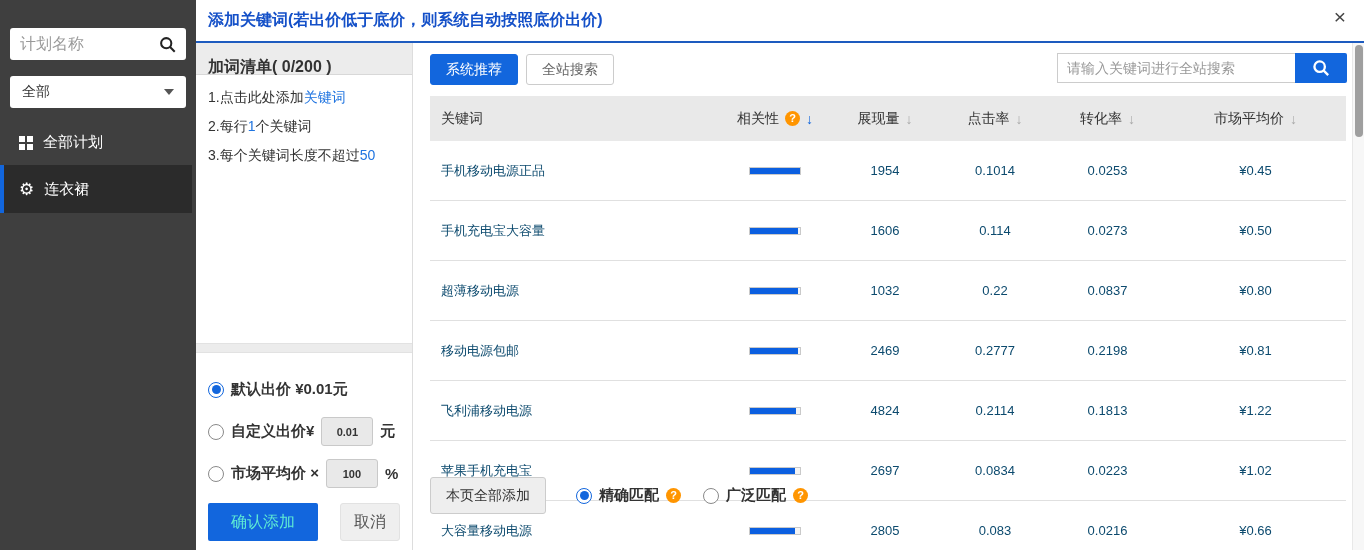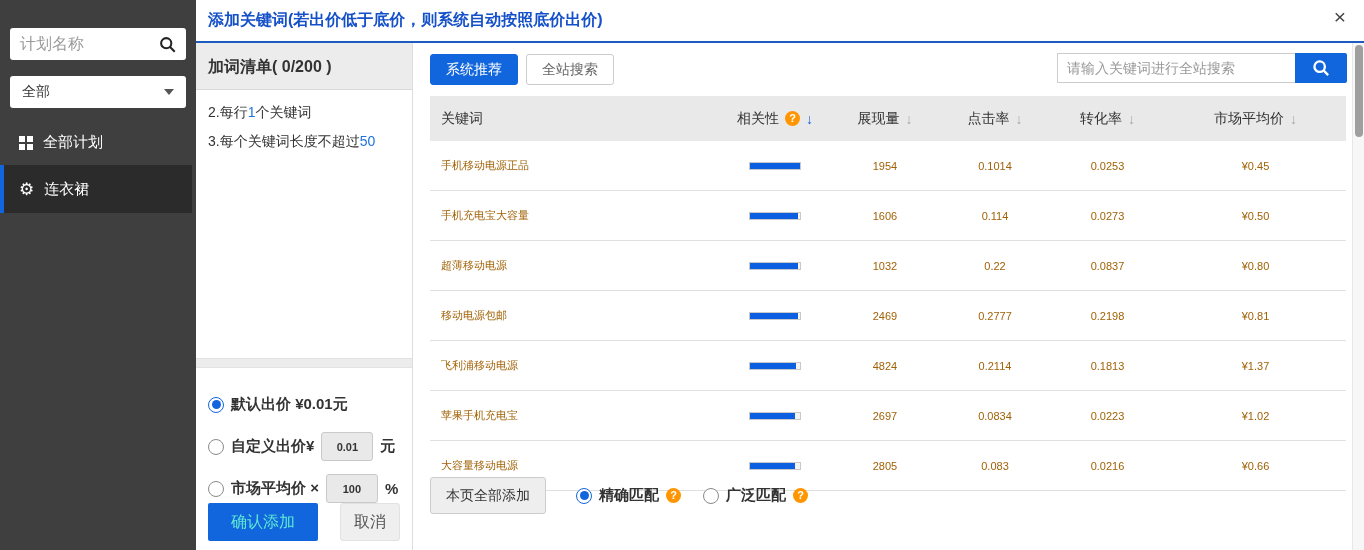--- a/index.html
+++ b/index.html
@@ -20,21 +20,21 @@
   .grid-ico span { background:#fff; }
   .gear-ico { color:#fff; font-size:17px; line-height:1; }
 
   
   .titlebar { position:absolute; left:196px; top:0; width:1168px; height:43px; background:#fff; border-bottom:2px solid #1d5bbf; }
   .dlg-title { position:absolute; left:12px; top:10px; font-size:16px; font-weight:bold; color:var(--title-blue,#1450c8); }
   .dlg-close { position:absolute; right:18px; top:6px; font-size:21px; color:#444; cursor:pointer; line-height:1; }
 
   
   .panel { position:absolute; left:196px; top:43px; width:217px; height:507px; background:#fff; border-right:1px solid #ddd; }
-  .panel-header { height:47px; background:#ececec; border-bottom:1px solid #d8d8d8; line-height:47px; padding-left:12px; font-size:16px; font-weight:bold; color:#333; }
+  .panel-header { height:32px; background:#ececec; border-bottom:1px solid #d8d8d8; line-height:47px; padding-left:12px; font-size:16px; font-weight:bold; color:#333; }
   .tips { height:268px; padding:14px 12px; cursor:text; }
   .tip { font-size:14px; color:#333; margin-bottom:11px; }
   .hl { color:var(--link-blue,#1f74e0); }
   .panel-divider { height:10px; background:#ececec; border-top:1px solid #e2e2e2; border-bottom:1px solid #e2e2e2; }
   .bids { padding:22px 12px 0; }
   .bid-row { display:flex; align-items:center; gap:7px; margin-bottom:13px; font-size:15px; font-weight:bold; color:#333; min-height:29px; }
   .radio { width:16px; height:16px; min-width:16px; border:1px solid #8a8a8a; border-radius:50%; background:#fff; cursor:pointer; }
   .radio.sel { border:1px solid var(--accent,#1266dd); }
   .radio.sel::after { content:""; display:block; width:9px; height:9px; margin:2.5px; border-radius:50%; background:var(--accent,#1266dd); }
   .bid-input { width:52px; height:29px; background:#e9e9e9; border:1px solid #c9c9c9; border-radius:3px; text-align:center; font-weight:bold; font-size:11px; color:#333; font-family:inherit; }
@@ -54,21 +54,21 @@
   .kw-search button { width:52px; height:30px; background:var(--accent,#1266dd); border:none; border-radius:0 2px 2px 0; cursor:pointer; display:flex; align-items:center; justify-content:center; }
 
   .table { position:absolute; left:16px; top:53px; width:916px; }
   .thead, .trow { display:grid; grid-template-columns:290px 110px 110px 110px 115px 181px; align-items:center; }
   .thead { height:45px; background:#e9e9e9; font-size:14px; color:#333; }
   .th { display:flex; align-items:center; justify-content:center; gap:6px; }
   .th-kw { justify-content:flex-start; padding-left:11px; }
   .arrow { font-size:14px; font-weight:bold; color:#a9a9a9; cursor:pointer; }
   .arrow.on { color:var(--accent,#1266dd); }
   .help { width:15px; height:15px; min-width:15px; border-radius:50%; background:var(--orange,#ff9500); color:#fff; font-size:11px; font-weight:bold; text-align:center; line-height:15px; cursor:pointer; }
-  .trow { height:50px; border-bottom:1px solid #e0e0e0; font-size:11px; color:#a16207; cursor:pointer; }
+  .trow { height:60px; border-bottom:1px solid #e0e0e0; font-size:13px; color:#0c4a6e; cursor:pointer; }
   .td-kw { padding-left:11px; }
   .num { text-align:center; }
   .bar { width:52px; height:8px; margin:0 auto; background:#f4f4f4; border:1px solid #c9c9c9; }
   .fill { height:100%; background:var(--bar,#0b5fe0); }
 
   .mfooter { position:absolute; left:16px; top:434px; display:flex; align-items:center; gap:30px; }
   .btn-addall { width:116px; height:37px; background:#eee; border:1px solid #ccc; border-radius:3px; font-size:14px; color:#333; cursor:pointer; font-family:inherit; }
   .match { display:flex; align-items:center; gap:7px; font-size:15px; font-weight:bold; color:#333; }
   .match + .match { margin-left:-8px; }
 
@@ -109,20 +109,21 @@
 </div>
 
 <div class="titlebar">
   <div class="dlg-title">添加关键词(若出价低于底价，则系统自动按照底价出价)</div>
   <div class="dlg-close">×</div>
 </div>
 
 <div class="panel">
   <div class="panel-header">加词清单( 0/200 )</div>
   <div class="tips">
+    <div class="tip"><span>1.点击此处添加</span><span class="hl">关键词</span><span></span></div>
     <div class="tip"><span>2.每行</span><span class="hl">1</span><span>个关键词</span></div>
     <div class="tip"><span>3.每个关键词长度不超过</span><span class="hl">50</span><span></span></div>
   </div>
   <div class="panel-divider"></div>
   <div class="bids">
     <div class="bid-row">
       <span class="radio sel"></span>
       <span>默认出价 ¥0.01元</span>
     </div>
     <div class="bid-row">
@@ -237,21 +238,21 @@
         <div class="trow">
         <div class="td-kw">飞利浦移动电源</div>
         <div>
             <div class="bar">
               <div class="fill" style="width: 92%;"></div>
             </div>
           </div>
         <div class="num">4824</div>
         <div class="num">0.2114</div>
         <div class="num">0.1813</div>
-        <div class="num">¥1.37</div>
+        <div class="num">¥1.22</div>
       </div>
         <div class="trow">
         <div class="td-kw">苹果手机充电宝</div>
         <div>
             <div class="bar">
               <div class="fill" style="width: 90%;"></div>
             </div>
           </div>
         <div class="num">2697</div>
         <div class="num">0.0834</div>

